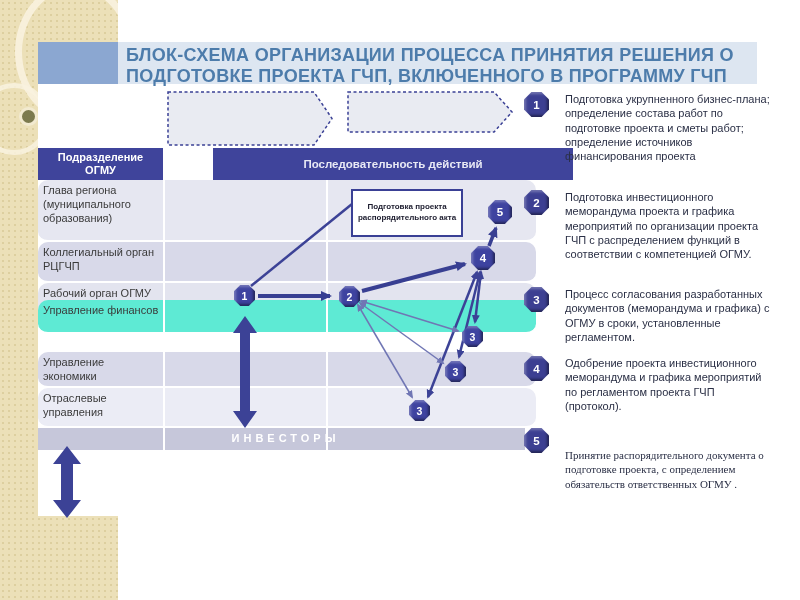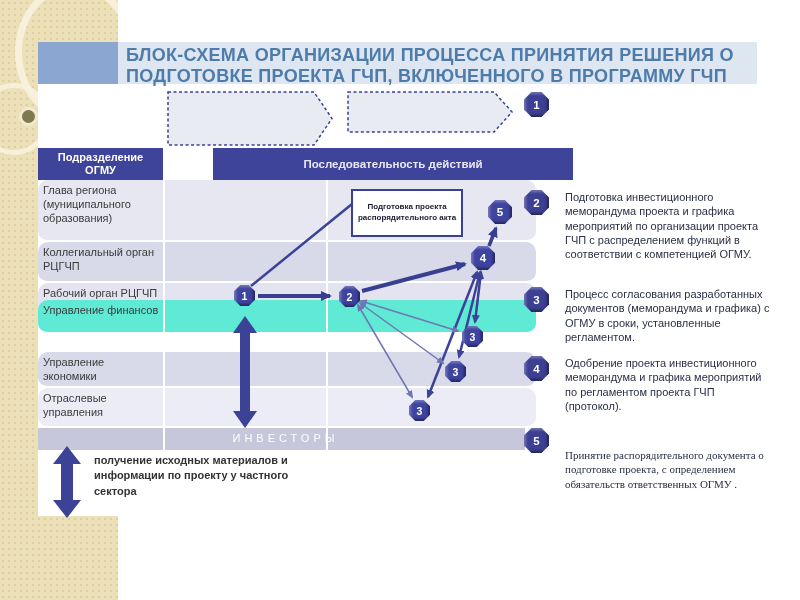--- a/index.html
+++ b/index.html
@@ -38,21 +38,21 @@
   .trow { position:absolute; left:38px; width:498px; border-bottom:2px solid #fff;border-radius:10px; }
   .trow .lbl { font-size:11px; color:#3a3a3a; line-height:1.25; padding:4px 4px 2px 5px; width:125px; }
   .r0 { top:180px; height:62px; background:#e6e7f1; }
   .r1 { top:242px; height:41px; background:#d8d9e9; }
   .r2 { top:283px; height:35px; background:#e3e4ef; }
   .r3 { top:300px; height:34px; background:#5eead4; }
   .r4 { top:352px; height:36px; background:#d8d9e9; }
   .r5 { top:388px; height:40px; background:#ebecf5; }
   .rInv { position:absolute; left:38px; top:428px; width:487px; height:22px; background:#c6c7da; }
   .rInv .inv { position:absolute; left:165px; width:165px; top:4px; text-align:center; color:#fff;
-    font-weight:normal; font-size:11px; letter-spacing:4px; }
+    font-weight:bold; font-size:11px; letter-spacing:4px; }
   .vline { position:absolute; top:180px; height:270px; width:2px; background:#fff; }
   .vl1 { left:163px; } .vl2 { left:326px; }
 
   
   .chev-text { position:absolute; color:#3f5fa5; font-weight:600; font-size:11px; line-height:1.3; }
   .chevA { left:177px; top:99px; width:136px; }
   .chevB { left:357px; top:98px; width:140px; }
 
   
   .notebox { position:absolute; left:351px; top:189px; width:112px; height:48px; background:#fff;
@@ -108,21 +108,21 @@
   <div class="cell-dept-h">Подразделение ОГМУ</div>
   <div class="cell-seq-h">Последовательность действий</div>
 
   <div class="trow r0">
       <div class="lbl">Глава региона (муниципального образования)</div>
     </div>
   <div class="trow r1">
       <div class="lbl">Коллегиальный орган РЦГЧП</div>
     </div>
   <div class="trow r2">
-      <div class="lbl">Рабочий орган РЦГЧП</div>
+      <div class="lbl">Рабочий орган ОГМУ</div>
     </div>
   <div class="trow r3">
       <div class="lbl">Управление финансов</div>
     </div>
   <div class="trow r5">
       <div class="lbl">Отраслевые управления</div>
     </div>
   <div class="trow r4">
       <div class="lbl">Управление экономики</div>
     </div>
@@ -173,24 +173,24 @@
 
   <div class="node n1">1</div>
   <div class="node n2">2</div>
   <div class="node n3a">3</div>
   <div class="node n3b">3</div>
   <div class="node n3c">3</div>
   <div class="node n4">4</div>
   <div class="node n5">5</div>
 
   <div class="badge b1">1</div>
+  <div class="legend-text t1">Подготовка укрупненного бизнес-плана; определение состава работ по подготовке проекта и сметы работ; определение источников финансирования проекта</div>
   <div class="badge b2">2</div>
   <div class="legend-text t2">Подготовка инвестиционного меморандума проекта и графика мероприятий по организации проекта ГЧП с распределением функций в соответствии с компетенцией ОГМУ.</div>
   <div class="badge b3">3</div>
   <div class="legend-text t3">Процесс согласования разработанных документов (меморандума и графика) с ОГМУ в сроки, установленные регламентом.</div>
   <div class="badge b4">4</div>
   <div class="legend-text t4">Одобрение проекта инвестиционного меморандума и графика мероприятий по регламентом проекта ГЧП (протокол).</div>
   <div class="badge b5">5</div>
   <div class="legend-text t5">Принятие распорядительного документа о подготовке проекта, с определением обязательств ответственных ОГМУ .</div>
 
-  <div class="footnote">получение исходных материалов и информации по проекту у частного сектора</div>
 
 </div>
 
 </body></html>

